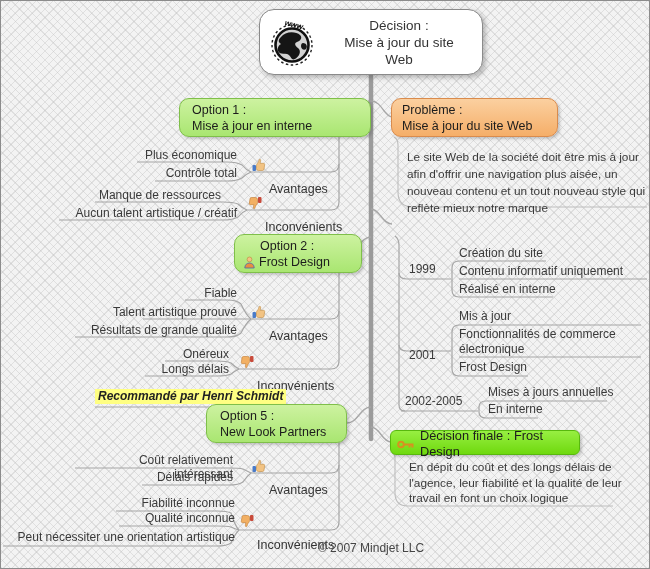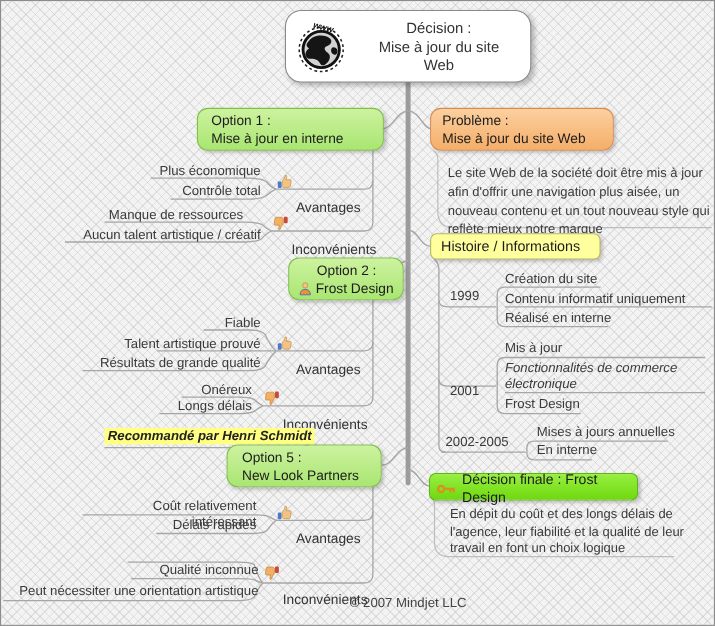--- a/index.html
+++ b/index.html
@@ -110,21 +110,21 @@
         <path fill="#151515" d="M13 18 C17 12 28 12 32 16 C35 19 32 22 29 23 C26 24 27 27 30 29 C34 32 31 38 27 40 C23 42 23 36 19 35 C15 34 12 36 10 32 C9 29 11 26 13 25 C10 23 10 21 13 18 Z"></path>
         <path fill="#151515" d="M35 24 C38 24 40 27 38 30 C36 32 33 30 33 27 C33 25 34 24 35 24 Z"></path>
         <text x="16" y="8" font-size="8" font-style="italic" font-weight="bold" fill="#111" transform="rotate(14 24 8)">www</text>
       </svg>
     </span>
     <div class="preline" style="margin-left:60px;width:158px;text-align:center;font-size:13.5px;color:#333;">Décision :
 Mise à jour du site
 Web</div>
   </div>
 
-  <div class="topicbox green preline" style="left:178px;top:97px;width:170px;height:39px;padding:4px 6px 0 12px;">Option 1 :
+  <div class="topicbox green preline" style="left:178px;top:97px;width:192px;height:39px;padding:4px 6px 0 12px;">Option 1 :
 Mise à jour en interne</div>
 
   <div class="leaf r" style="left:134px;top:147px;width:102px;">Plus économique</div>
   <div class="leaf r" style="left:152px;top:165px;width:84px;">Contrôle total</div>
   <span class="iconbox" style="left:251px;top:157px;">
     <svg width="14" height="14" viewBox="0 0 14 14">
         <rect x="0.5" y="7" width="3.5" height="6" rx="1" fill="#4a7bc8"></rect>
         <path fill="#f2c383" stroke="#c08b43" stroke-width="0.6" d="M4.5 7.5 C4.5 5.5 6.2 5 6.7 3.2 C7 2 7.2 1 8 1.2 C8.9 1.5 8.7 3 8.4 4.2 L8.1 5.3 L11.5 5.3 C12.3 5.3 12.8 5.9 12.7 6.5 L12 11.2 C11.9 12 11.3 12.5 10.5 12.5 L6.5 12.5 C5.3 12.5 4.5 11.6 4.5 10.5 Z"></path>
       </svg>
   </span>
@@ -133,21 +133,21 @@
   <div class="leaf r" style="left:76px;top:187px;width:144px;">Manque de ressources</div>
   <div class="leaf r" style="left:56px;top:205px;width:180px;">Aucun talent artistique / créatif</div>
   <span class="iconbox" style="left:247px;top:195px;">
     <svg width="14" height="14" viewBox="0 0 14 14" style="transform:rotate(180deg)">
         <rect x="0.5" y="7" width="3.5" height="6" rx="1" fill="#c84a3a"></rect>
         <path fill="#f2b063" stroke="#c07b33" stroke-width="0.6" d="M4.5 7.5 C4.5 5.5 6.2 5 6.7 3.2 C7 2 7.2 1 8 1.2 C8.9 1.5 8.7 3 8.4 4.2 L8.1 5.3 L11.5 5.3 C12.3 5.3 12.8 5.9 12.7 6.5 L12 11.2 C11.9 12 11.3 12.5 10.5 12.5 L6.5 12.5 C5.3 12.5 4.5 11.6 4.5 10.5 Z"></path>
       </svg>
   </span>
   <div class="bubblelabel" style="left:264px;top:193px;">Inconvénients</div>
 
-  <div class="topicbox green" style="left:233px;top:233px;width:105px;height:39px;padding:4px 0 0 8px;margin-left:28px;">
+  <div class="topicbox green" style="left:233px;top:233px;width:128px;height:39px;padding:4px 0 0 8px;">
     <div style="padding-left:17px;">Option 2 :</div>
     <div class="row">
       <span style="display:inline-flex;">
         <svg width="13" height="13" viewBox="0 0 13 13">
             <circle cx="6.5" cy="3.4" r="2.4" fill="#f2c383" stroke="#b8843c" stroke-width="0.6"></circle>
             <path d="M1.8 12 C1.8 8.6 4 7 6.5 7 C9 7 11.2 8.6 11.2 12 Z" fill="#e89040" stroke="#4a6bb0" stroke-width="0.8"></path>
           </svg>
       </span>
       <span>Frost Design</span>
     </div>
@@ -181,47 +181,47 @@
   <div class="leaf r" style="left:76px;top:452px;width:156px;">Coût relativement intéressant</div>
   <div class="leaf r" style="left:143px;top:469px;width:89px;">Délais rapides</div>
   <span class="iconbox" style="left:251px;top:458px;">
     <svg width="14" height="14" viewBox="0 0 14 14">
         <rect x="0.5" y="7" width="3.5" height="6" rx="1" fill="#4a7bc8"></rect>
         <path fill="#f2c383" stroke="#c08b43" stroke-width="0.6" d="M4.5 7.5 C4.5 5.5 6.2 5 6.7 3.2 C7 2 7.2 1 8 1.2 C8.9 1.5 8.7 3 8.4 4.2 L8.1 5.3 L11.5 5.3 C12.3 5.3 12.8 5.9 12.7 6.5 L12 11.2 C11.9 12 11.3 12.5 10.5 12.5 L6.5 12.5 C5.3 12.5 4.5 11.6 4.5 10.5 Z"></path>
       </svg>
   </span>
   <div class="bubblelabel" style="left:268px;top:456px;">Avantages</div>
 
+  <div class="leaf r" style="left:117px;top:495px;width:117px;">Fiabilité inconnue</div>
   <div class="leaf r" style="left:120px;top:510px;width:114px;">Qualité inconnue</div>
   <div class="leaf r" style="left:4px;top:529px;width:230px;">Peut nécessiter une orientation artistique</div>
   <span class="iconbox" style="left:239px;top:513px;">
     <svg width="14" height="14" viewBox="0 0 14 14" style="transform:rotate(180deg)">
         <rect x="0.5" y="7" width="3.5" height="6" rx="1" fill="#c84a3a"></rect>
         <path fill="#f2b063" stroke="#c07b33" stroke-width="0.6" d="M4.5 7.5 C4.5 5.5 6.2 5 6.7 3.2 C7 2 7.2 1 8 1.2 C8.9 1.5 8.7 3 8.4 4.2 L8.1 5.3 L11.5 5.3 C12.3 5.3 12.8 5.9 12.7 6.5 L12 11.2 C11.9 12 11.3 12.5 10.5 12.5 L6.5 12.5 C5.3 12.5 4.5 11.6 4.5 10.5 Z"></path>
       </svg>
   </span>
   <div class="bubblelabel" style="left:256px;top:511px;">Inconvénients</div>
 
   <div class="topicbox preline" style="left:390px;top:97px;width:167px;height:39px;padding:4px 4px 0 10px;background:linear-gradient(#fbd0a0,#f5ae68);border:1px solid #d98b4d;">Problème :
 Mise à jour du site Web</div>
   <div class="note preline" style="left:406px;top:148px;width:246px;">Le site Web de la société doit être mis à jour
 afin d'offrir une navigation plus aisée, un
 nouveau contenu et un tout nouveau style qui
 reflète mieux notre marque</div>
 
-  <div class="topicbox" style="left:390px;top:211px;width:155px;height:24px;padding:3px 0 0 9px;font-size:13px;border-radius:6px;background:#ffff9e;border:1px solid #b5b56e;">Histoire / Informations</div>
 
   <div class="year" style="left:408px;top:261px;">1999</div>
   <div class="leaf" style="left:458px;top:245px;">Création du site</div>
   <div class="leaf" style="left:458px;top:263px;">Contenu informatif uniquement</div>
   <div class="leaf" style="left:458px;top:281px;">Réalisé en interne</div>
 
   <div class="year" style="left:408px;top:333px;margin-top:14px;">2001</div>
   <div class="leaf" style="left:458px;top:308px;">Mis à jour</div>
-  <div class="leaf preline" style="left:458px;top:326px;line-height:15px;font-style:italic;">Fonctionnalités de commerce
+  <div class="leaf preline" style="left:458px;top:326px;line-height:15px;">Fonctionnalités de commerce
 électronique</div>
   <div class="leaf" style="left:458px;top:359px;">Frost Design</div>
 
   <div class="year" style="left:404px;top:393px;">2002-2005</div>
   <div class="leaf" style="left:487px;top:384px;">Mises à jours annuelles</div>
   <div class="leaf" style="left:487px;top:401px;">En interne</div>
 
   <div class="topicbox" style="left:389px;top:429px;width:190px;height:25px;padding:3px 0 0 6px;border-radius:6px;background:linear-gradient(#97ef42,#6fd90e);border:1px solid #58b80e;display:flex;align-items:center;gap:5px;">
     <span style="display:inline-flex;">
       <svg width="18" height="11" viewBox="0 0 18 11">

